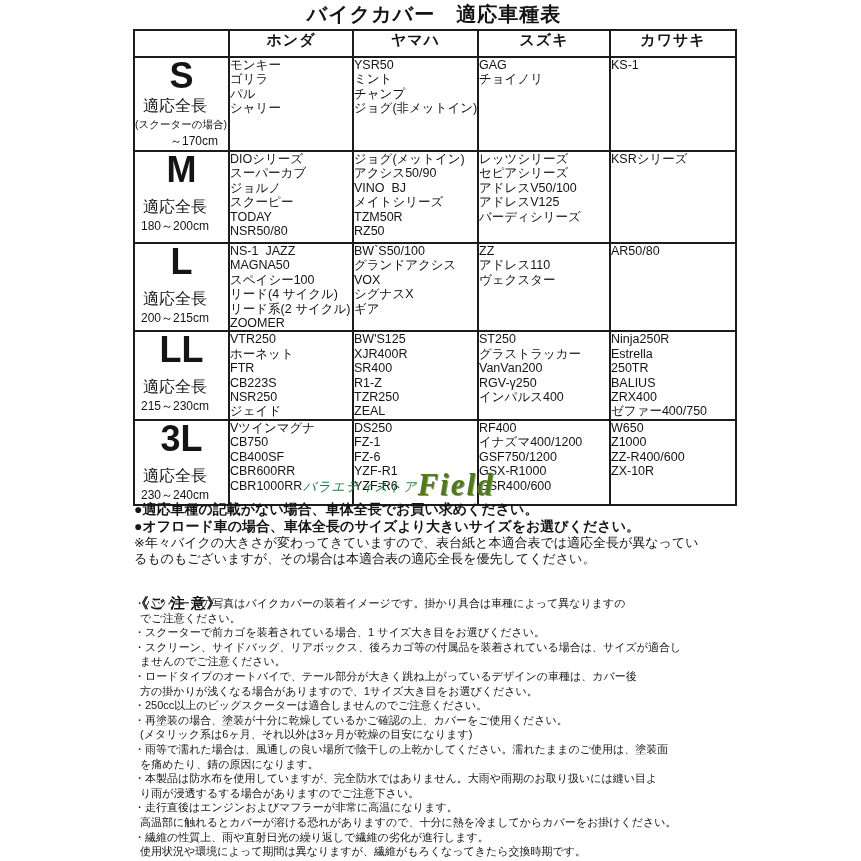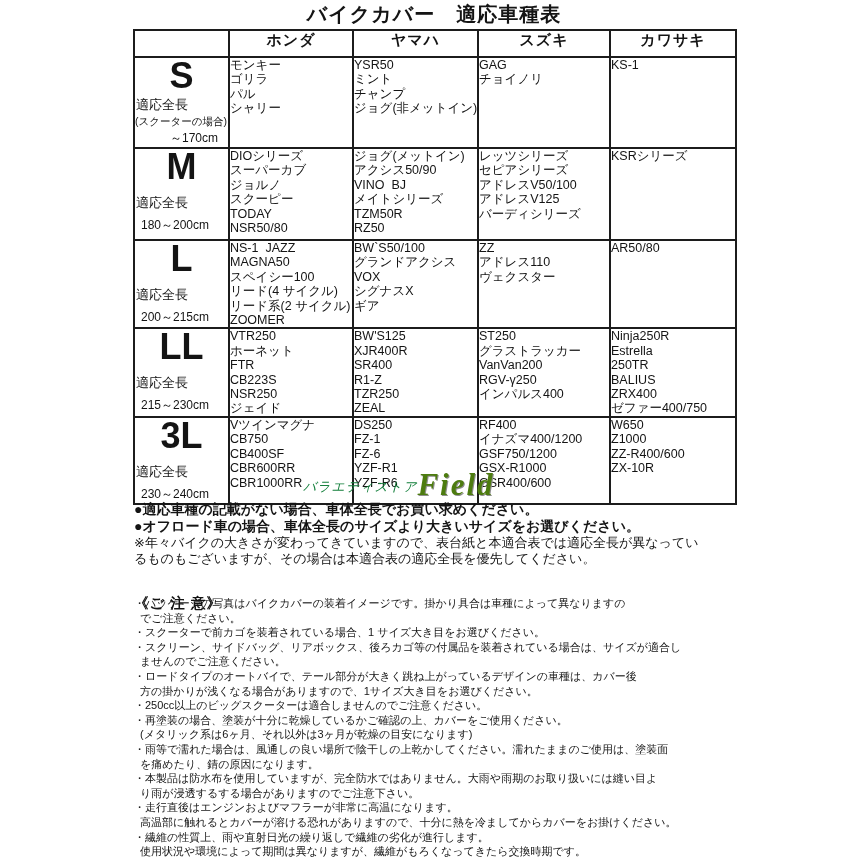--- a/index.html
+++ b/index.html
@@ -31,24 +31,24 @@
   }
   td.models{
     font-size:12.5px;line-height:14.4px;
     padding:3px 2px 2px 6px;white-space:pre;
   }
   td.size-cell{padding:2px 0 0 0;}
   .size-letter{
     text-align:center;font-size:36px;font-weight:bold;line-height:36px;
     font-family:"Liberation Sans","DejaVu Sans",sans-serif;
   }
-  .size-label{font-size:13px;margin-top:9px;padding-left:1px;}
+  .size-label{font-size:16px;margin-top:9px;padding-left:8px;}
   .size-cell.has-sub .size-label{margin-top:2px;}
   .size-sub{font-size:10.5px;margin-top:1px;}
-  .size-range{font-size:12px;margin-top:5px;padding-left:6px;}
+  .size-range{font-size:12px;padding-left:6px;}
   .size-cell.has-sub .size-range{margin-top:1px;text-align:right;padding-right:10px;}
 
   
   .watermark{
     position:absolute;top:470px;left:303px;z-index:3;
     display:flex;align-items:flex-end;white-space:nowrap;
   }
   .wm-store{
     font-size:13px;color:#15803d;font-style:italic;margin-bottom:4px;letter-spacing:1px;
   }

